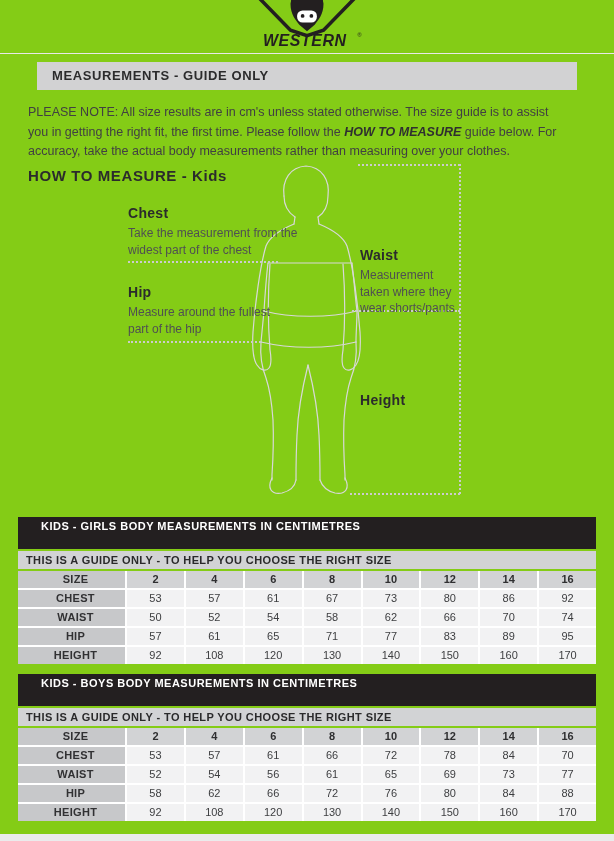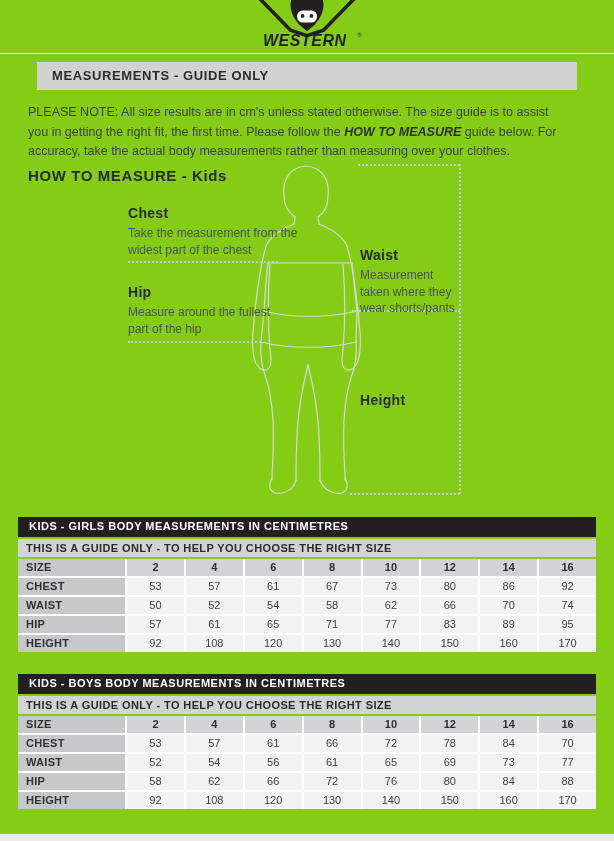--- a/index.html
+++ b/index.html
@@ -28,25 +28,25 @@
   .measure-label .m-title { font-size:14px; font-weight:bold; color:#2b2b2c; letter-spacing:0.3px; margin-bottom:4px; }
   .measure-label .m-desc { font-size:12px; line-height:16.5px; color:#4f5052; }
 
   .dotted-h { position:absolute; height:0; border-top:2px dotted #cccccc; }
   .dotted-v { position:absolute; width:0; border-left:2px dotted #cccccc; }
 
   .figure-svg { position:absolute; left:240px; top:160px; width:235px; height:350px; }
 
   
   .size-table { position:absolute; left:18px; width:578px; }
-  .bar-black { height:20px; background:#231f20; color:#ffffff; font-size:11px; font-weight:bold; letter-spacing:0.5px; line-height:19px; padding-left:11px; margin-bottom:2px; }
+  .bar-black { height:32px; background:#231f20; color:#ffffff; font-size:11px; font-weight:bold; letter-spacing:0.5px; line-height:19px; padding-left:23px; margin-bottom:2px; }
   .bar-gray  { height:18px; background:#d2d3d5; color:#2a2a2b; font-size:11px; font-weight:bold; letter-spacing:0.4px; line-height:19px; padding-left:8px; margin-bottom:2px; }
   .grid { display:grid; grid-template-columns:107px repeat(8, 1fr); gap:2px; background:#ffffff; }
   .cell { height:17px; line-height:17px; font-size:11px; }
-  .label-cell { background:#c7c8ca; font-weight:bold; padding-left:8px; color:#313133; letter-spacing:0.3px; }
+  .label-cell { background:#c7c8ca; font-weight:bold; padding-left:8px; color:#313133; letter-spacing:0.3px;text-align:center; }
   .value-cell { background:#f2f2f3; text-align:center; color:#3d3e40; }
   .size-cell  { background:#d2d3d5; font-weight:bold; color:#2f2f31; }
 
   .footer-band { position:absolute; left:0; top:834px; width:614px; height:7px; background:#ebebec; }
 </style>
 </head>
 <body>
 
 <div class="page">
 

